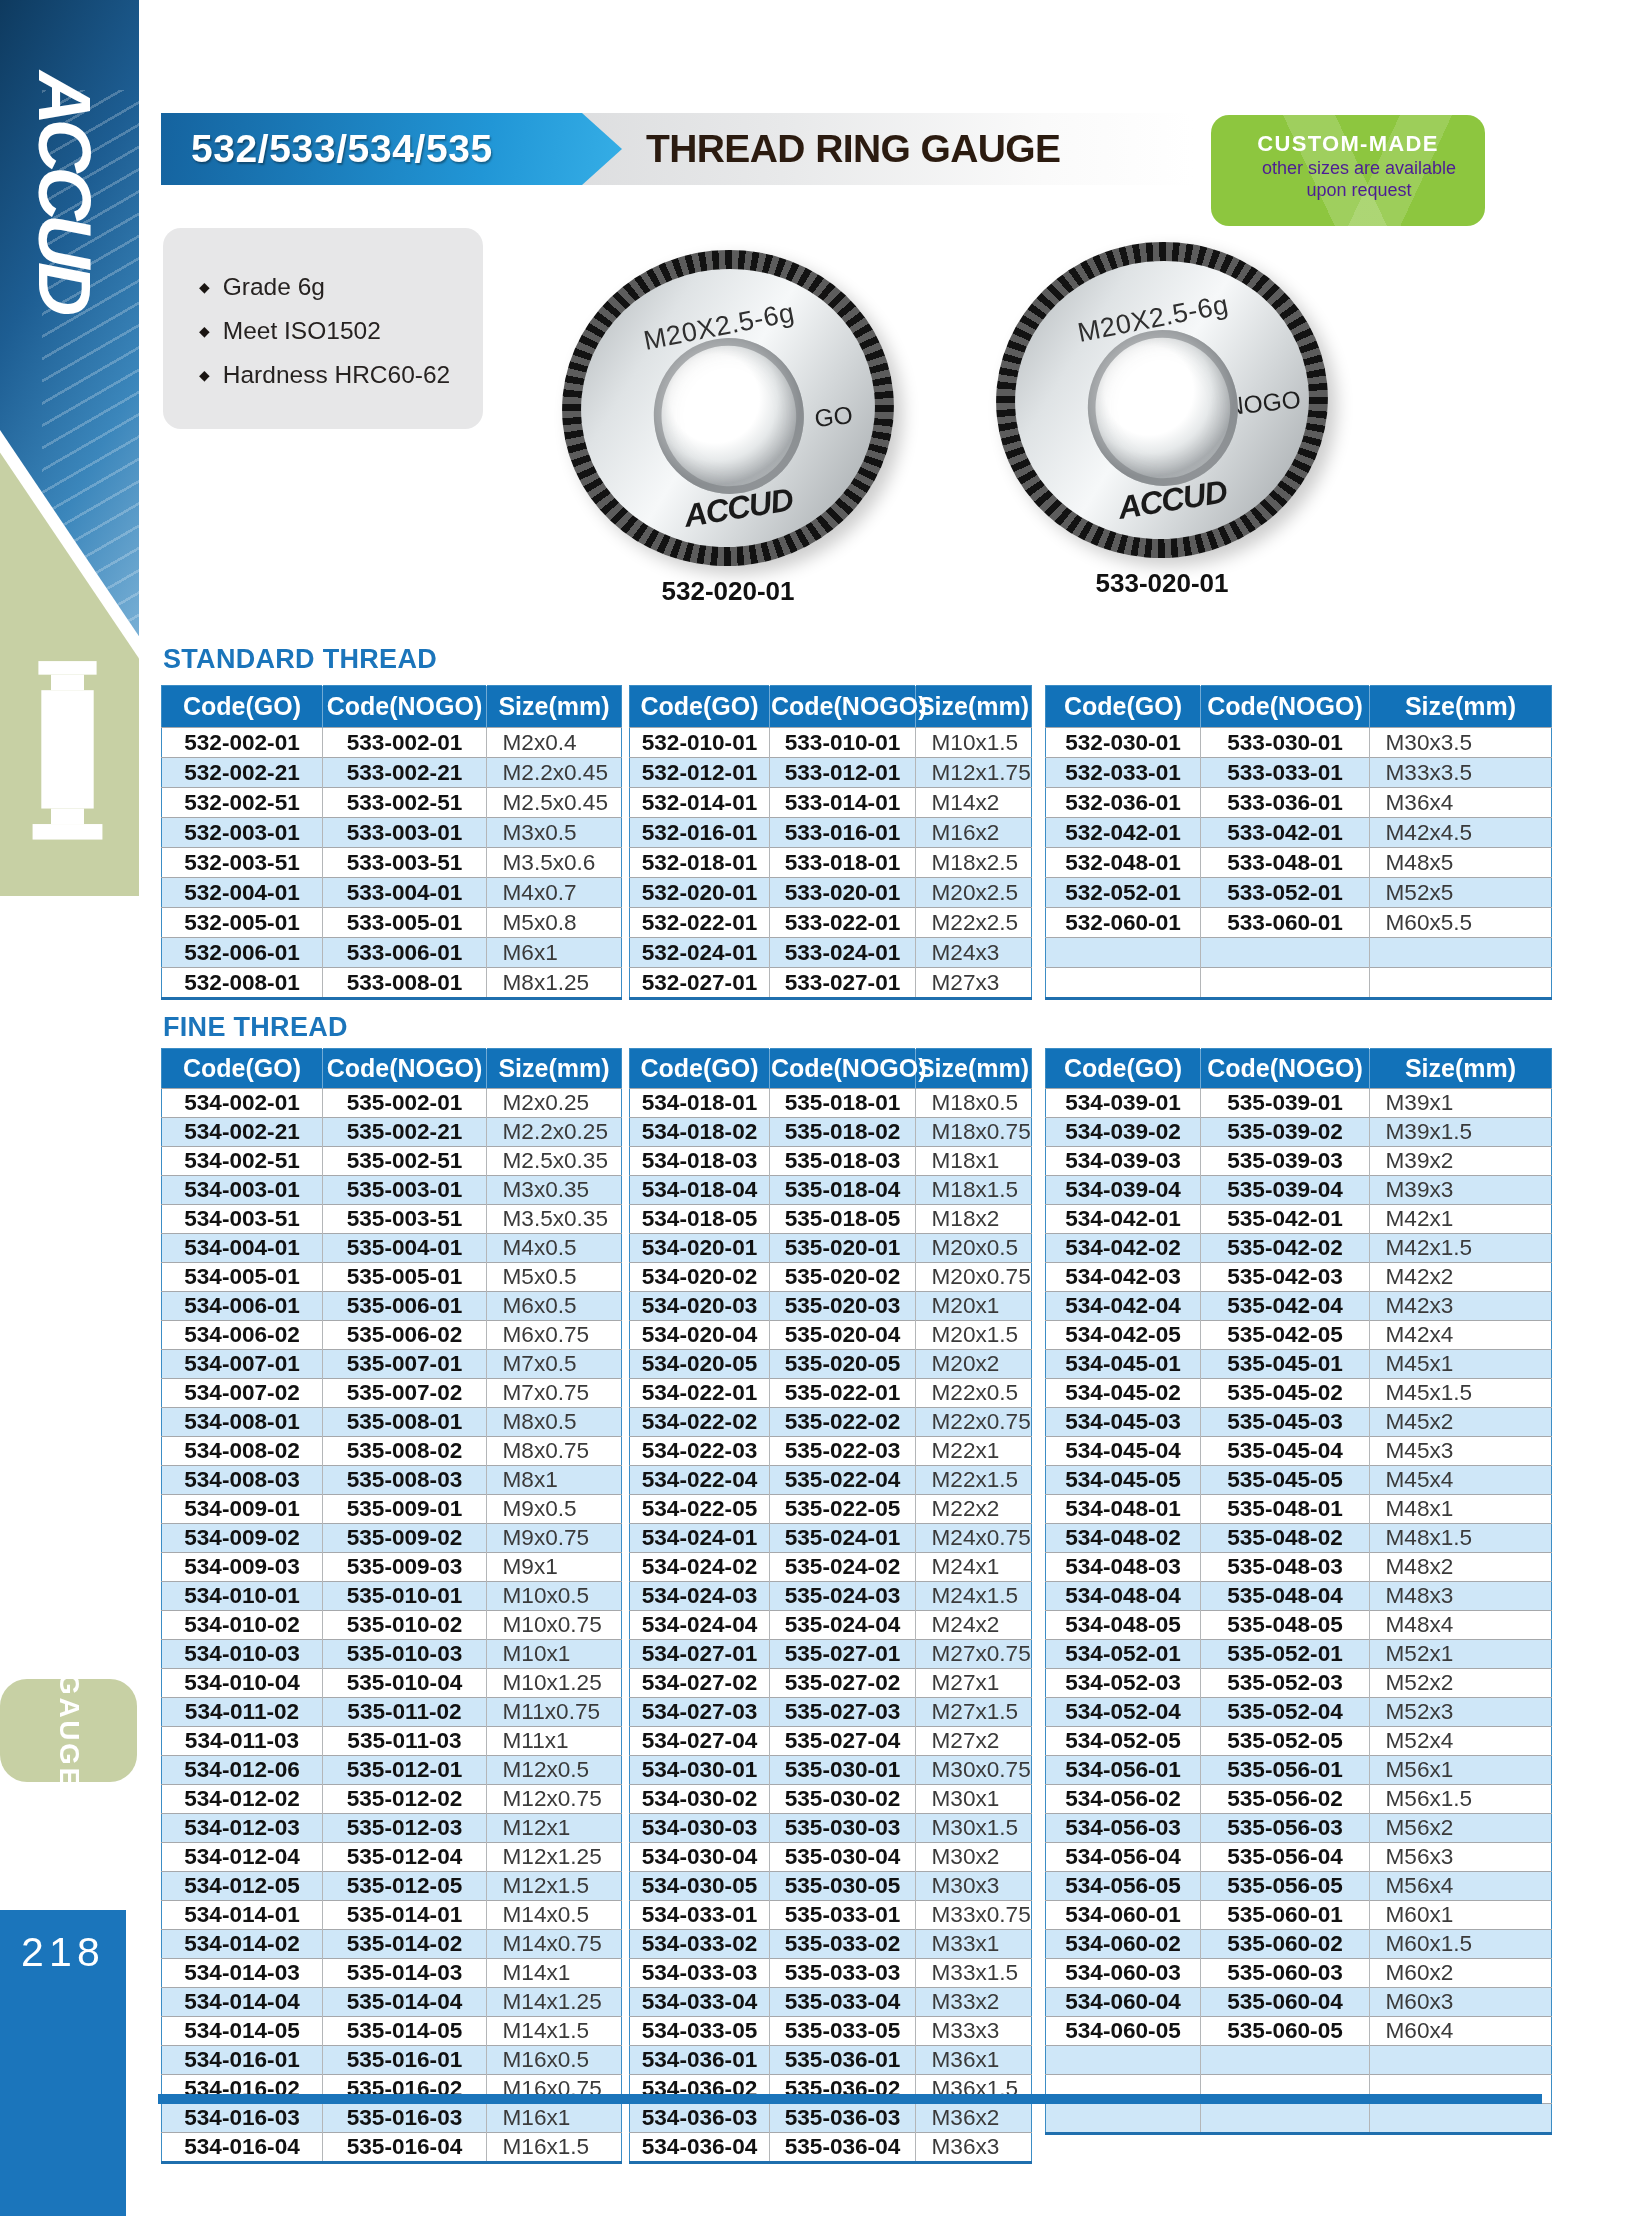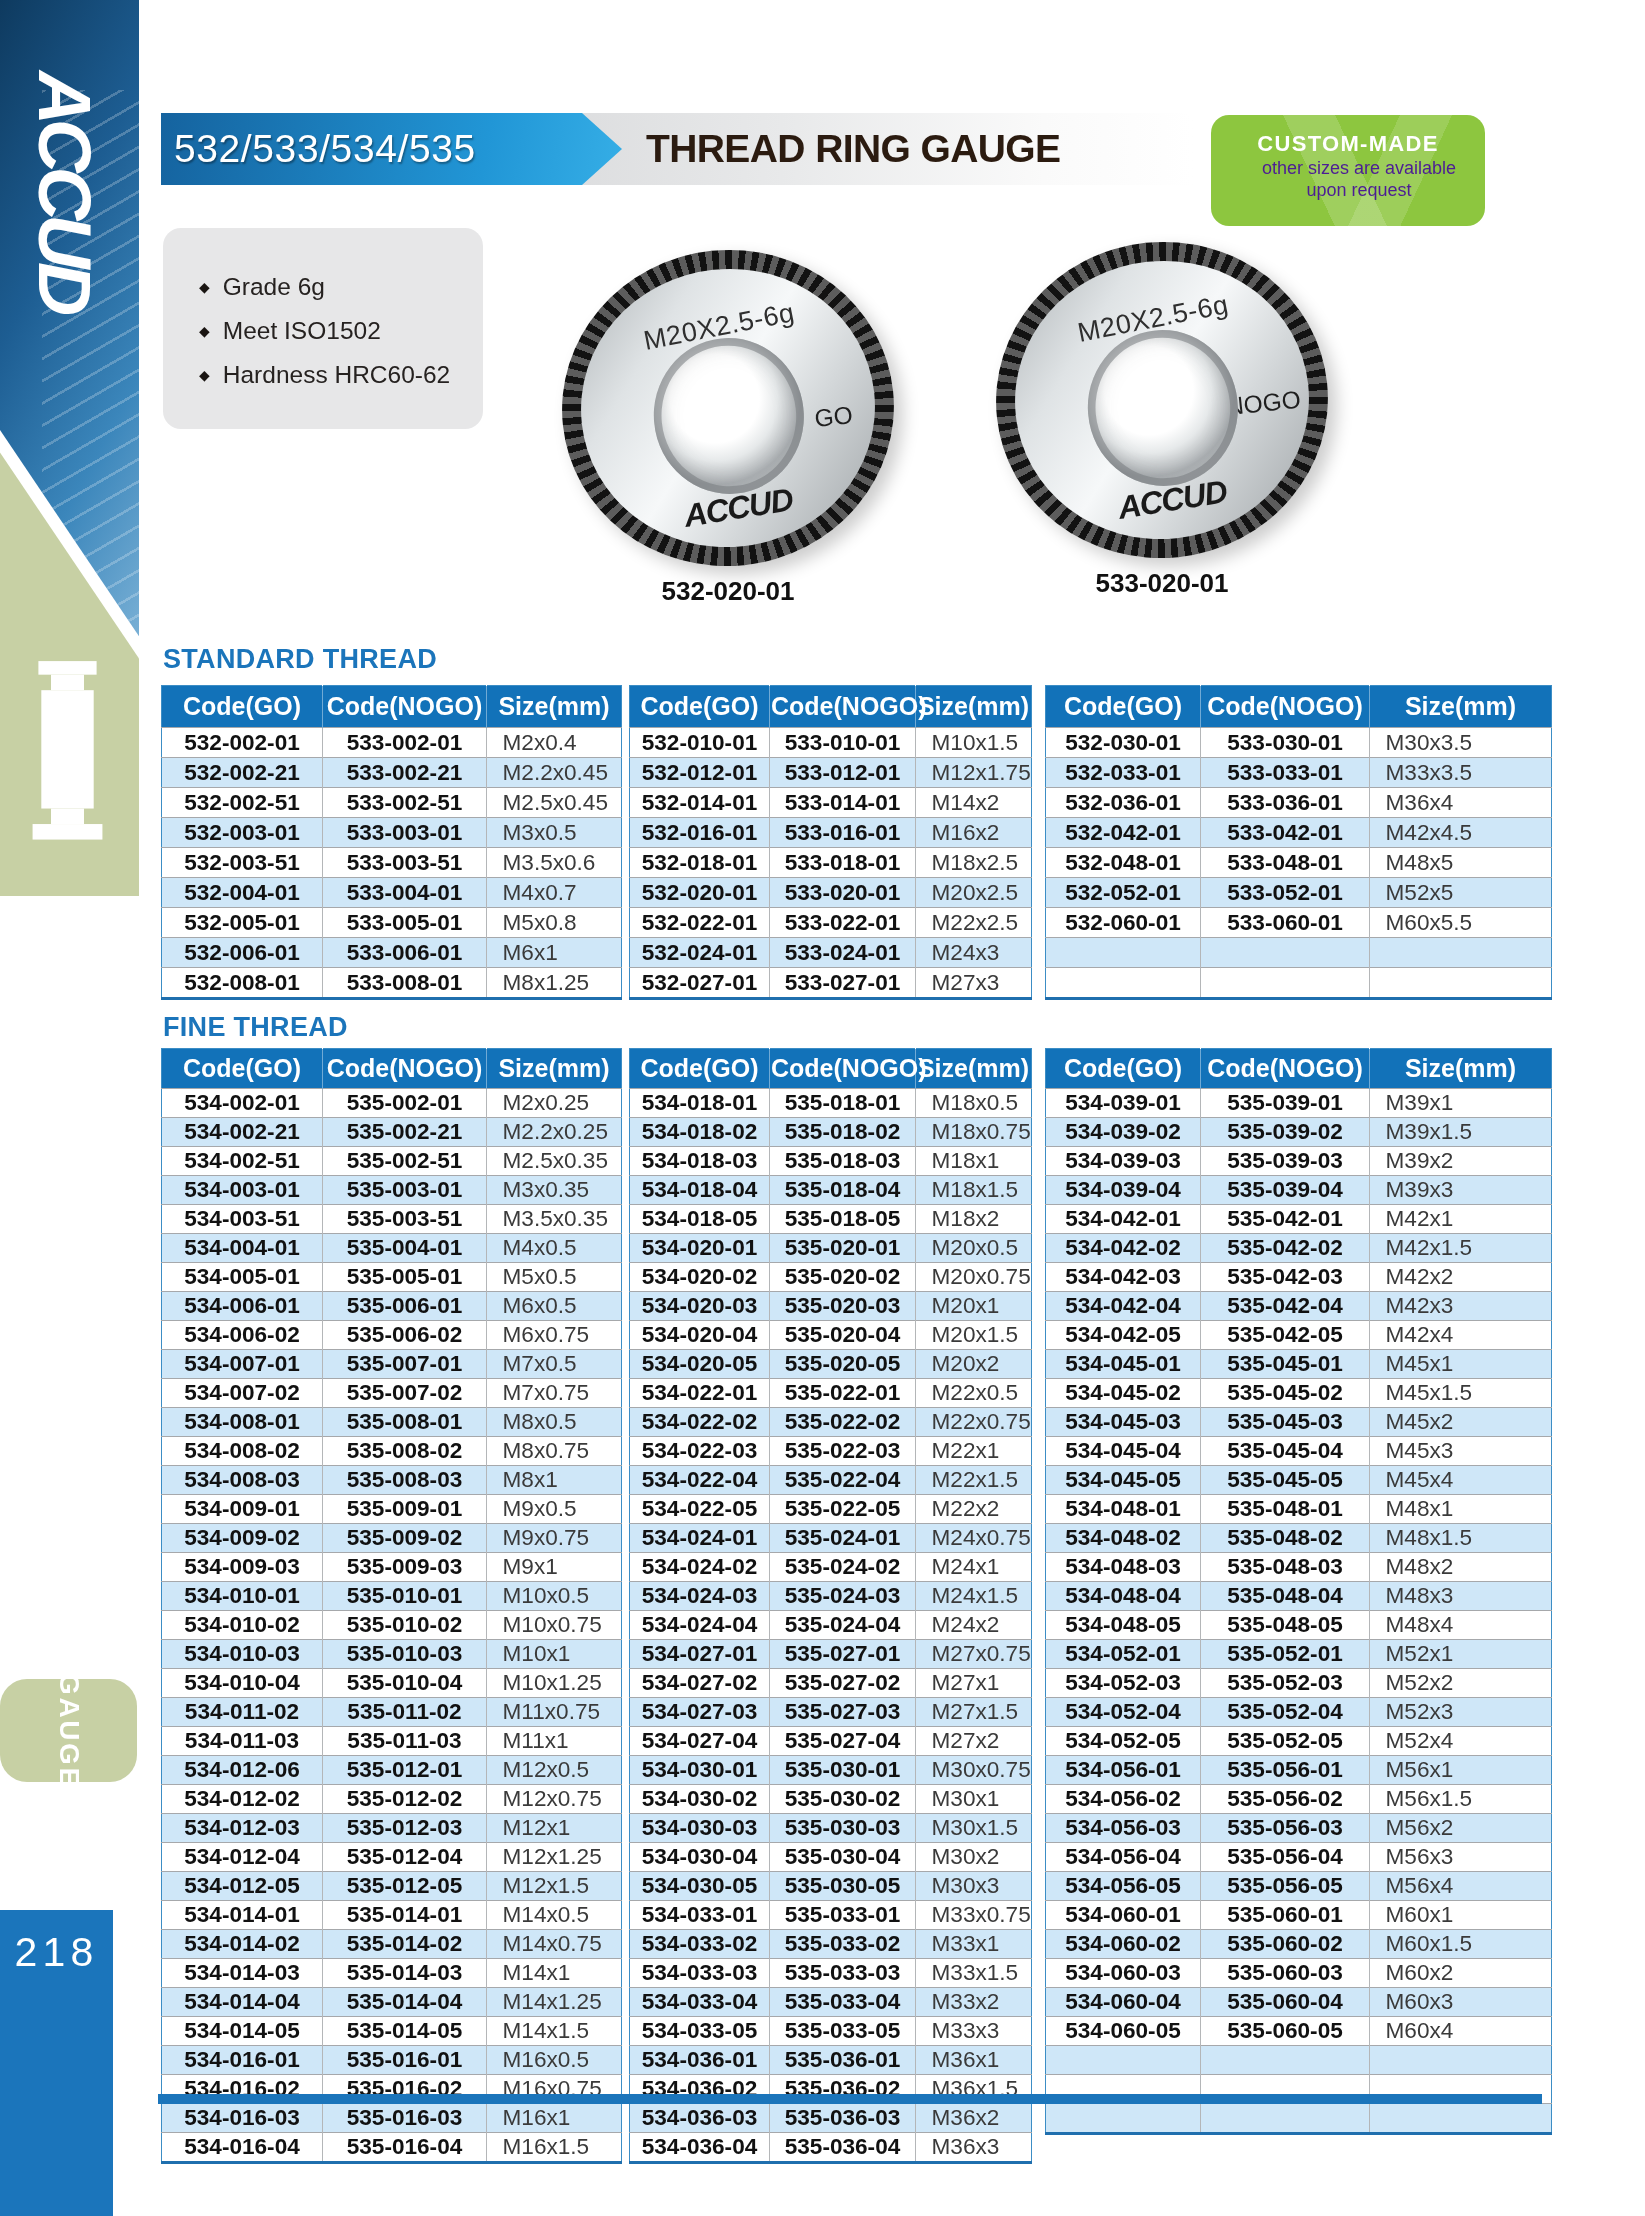--- a/index.html
+++ b/index.html
@@ -7,27 +7,27 @@
 
   
   .sidebar{position:absolute;left:0;top:0;width:139px;height:896px;}
   .side-photo{position:absolute;inset:0;background:linear-gradient(118deg,#0e3a5f 0%,#1d5d92 30%,#3b86bb 55%,#7fb4d8 80%,#a9cde6 100%);clip-path:polygon(0 0,100% 0,100% 71%,0 48%);}
   .side-photo::after{content:"";position:absolute;left:30%;top:10%;width:90%;height:85%;background:repeating-linear-gradient(150deg,rgba(255,255,255,.5) 0 2.6px,transparent 2.6px 19.3px);opacity:.45;}
   .side-olive{position:absolute;inset:0;background:#c7d0a4;clip-path:polygon(0 50.5%,100% 73.5%,100% 100%,0 100%);}
   .brand-vert{position:absolute;left:22px;top:71px;writing-mode:vertical-rl;font-size:75px;font-weight:bold;font-style:italic;color:#fff;letter-spacing:-6.4px;z-index:2;}
   .plug-icon{position:absolute;left:19.3px;top:658px;z-index:2;}
   .gauge-tab{position:absolute;left:0;top:1679px;width:137px;height:103px;background:#c7d0a4;border-radius:27px;display:flex;align-items:center;justify-content:center;}
   .gauge-tab span{writing-mode:vertical-rl;color:#fff;font-weight:bold;font-size:28px;letter-spacing:2.6px;}
-  .page-num{position:absolute;left:0;top:1910px;width:113px;height:306px;background:#1b75bb;color:#fff;font-size:41px;letter-spacing:5.2px;text-align:center;padding-top:19.3px;box-sizing:border-box;}
+  .page-num{position:absolute;left:0;top:1910px;width:126px;height:306px;background:#1b75bb;color:#fff;font-size:41px;letter-spacing:5.2px;text-align:center;padding-top:19.3px;box-sizing:border-box;}
 
   
   .band-gray{position:absolute;left:445px;top:113px;width:748px;height:72px;background:linear-gradient(to right,#d6d7d9 0%,#e8e9ea 45%,#fafafa 80%,#fff 100%);z-index:1;}
   .band-gray span{position:absolute;left:201px;top:50%;transform:translateY(-50%);font-size:39px;font-weight:bold;color:#2b1b10;letter-spacing:-0.6px;white-space:nowrap;text-align:center;}
   .banner-blue{position:absolute;left:161px;top:113px;width:461px;height:72px;background:linear-gradient(100deg,#15639f 0%,#2196d6 70%,#35aee6 100%);clip-path:polygon(0 0,calc(100% - 40px) 0,100% 50%,calc(100% - 40px) 100%,0 100%);z-index:3;display:flex;align-items:center;}
-  .banner-blue span{color:#fff;font-size:39px;font-weight:normal;padding-left:13px;text-shadow:1.3px 1.9px 1.9px rgba(0,0,0,.35);letter-spacing:0.6px;}
+  .banner-blue span{color:#fff;font-size:39px;font-weight:bold;padding-left:30px;text-shadow:1.3px 1.9px 1.9px rgba(0,0,0,.35);letter-spacing:0.6px;}
   .badge{position:absolute;left:1211px;top:115px;width:274px;height:111px;background:#8dc63f;border-radius:18px;z-index:2;text-align:center;color:#fff;overflow:hidden;}
   .badge::before{content:"";position:absolute;inset:0;background:linear-gradient(65deg,transparent 38%,rgba(255,255,255,.16) 38%,rgba(255,255,255,.16) 54%,transparent 54%),linear-gradient(115deg,transparent 58%,rgba(255,255,255,.14) 58%,rgba(255,255,255,.14) 74%,transparent 74%);}
   .badge .b-title{position:relative;font-size:22px;font-weight:bold;margin-top:15.5px;letter-spacing:1.3px;}
   .badge .b-line{position:relative;font-size:18px;line-height:22.6px;color:#4c1d95;margin-left:22px;}
 
   
   .features{position:absolute;left:163px;top:228px;width:320px;height:201px;background:#e7e7e8;border-radius:18px;box-sizing:border-box;padding:37px 0 0 36px;}
   .feat{display:flex;align-items:center;height:44px;font-size:24.5px;color:#262220;}
   .feat .diamond{font-size:14px;margin-right:13px;color:#1a1512;}
 

